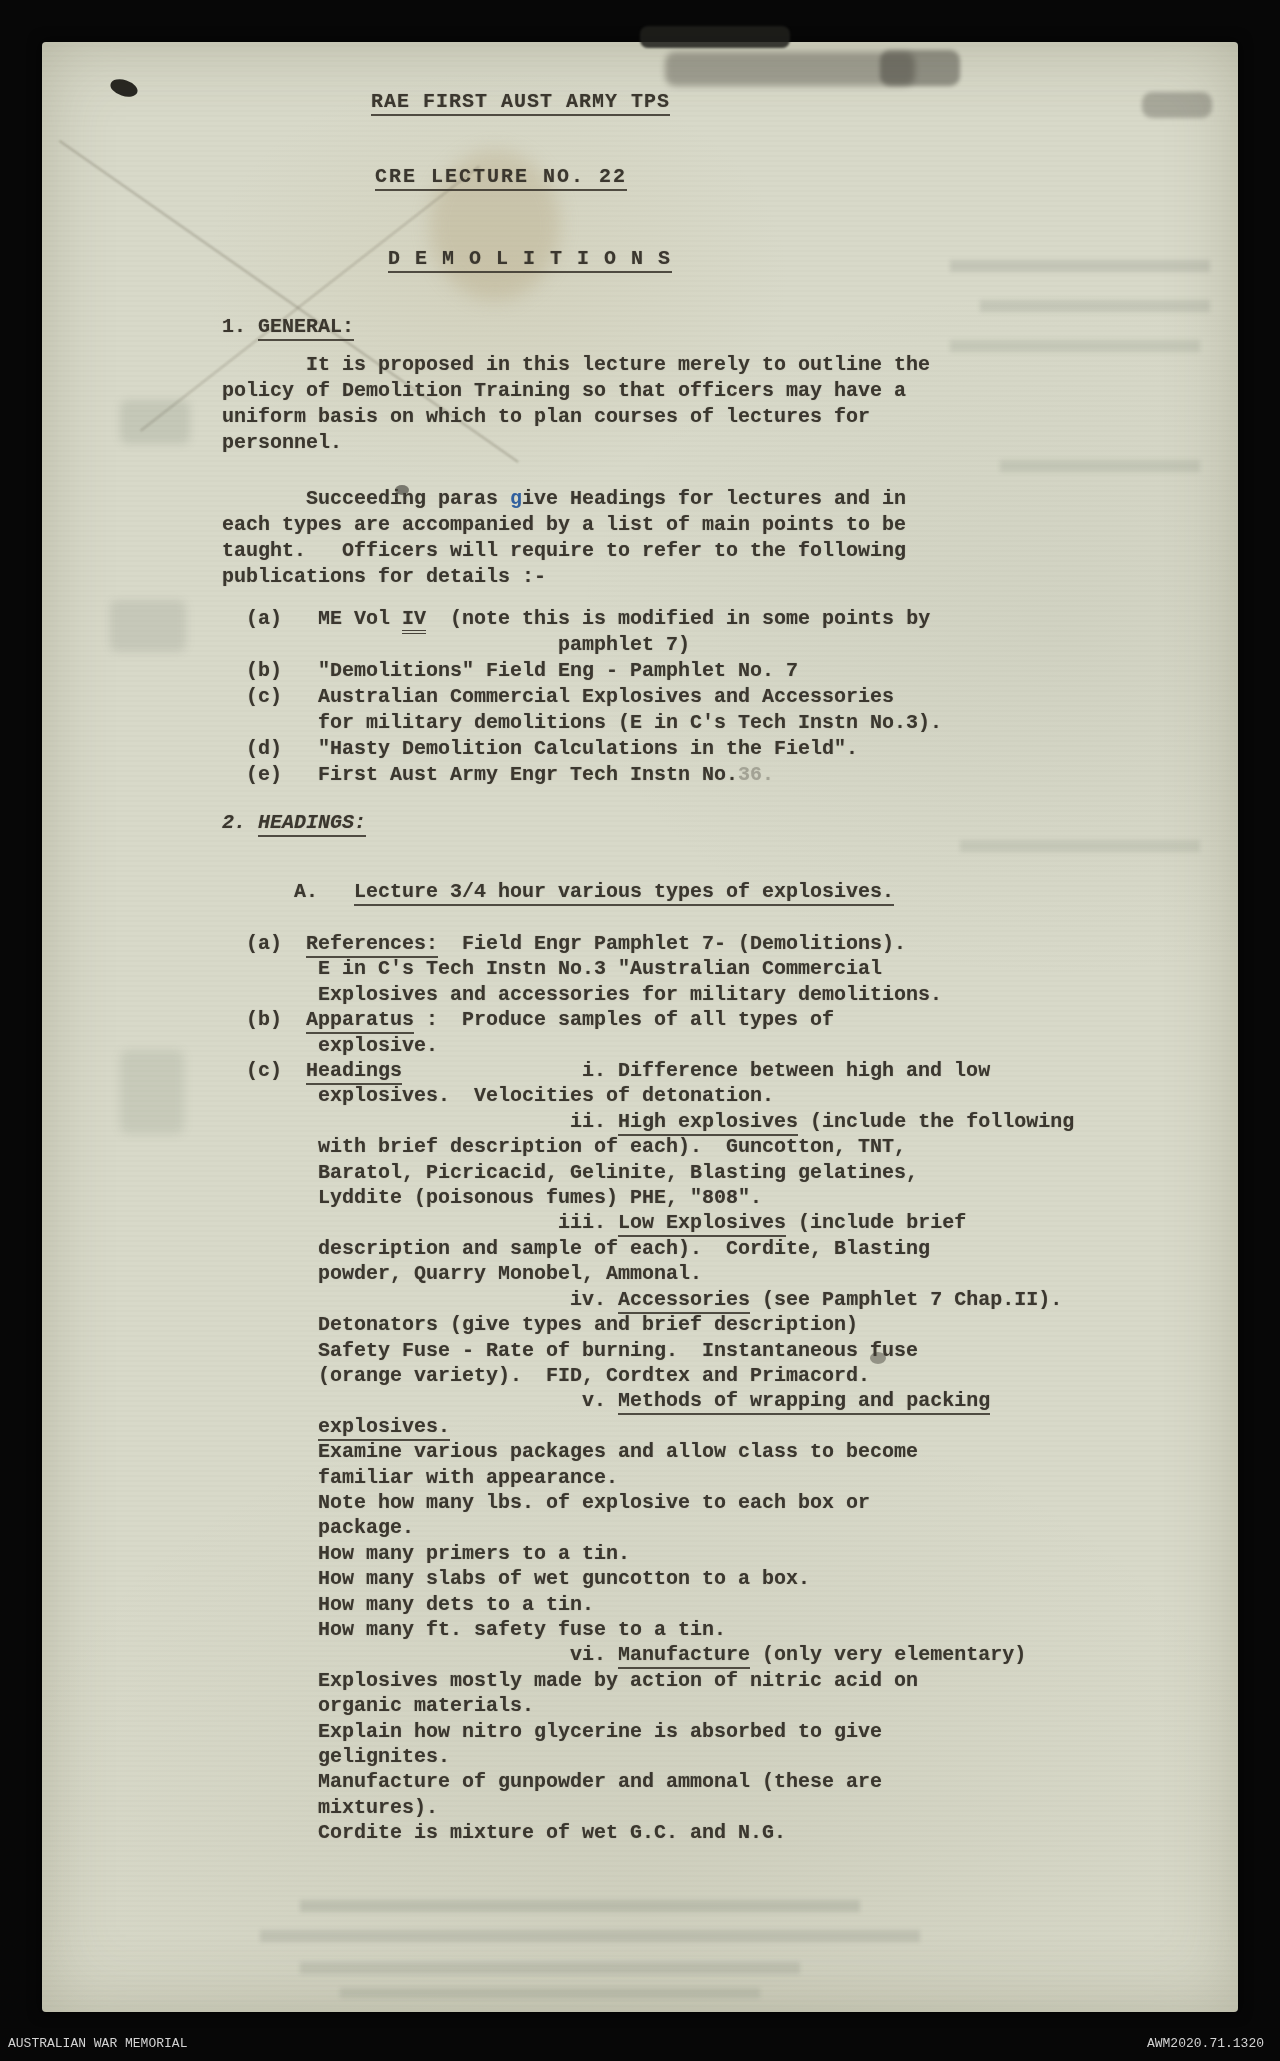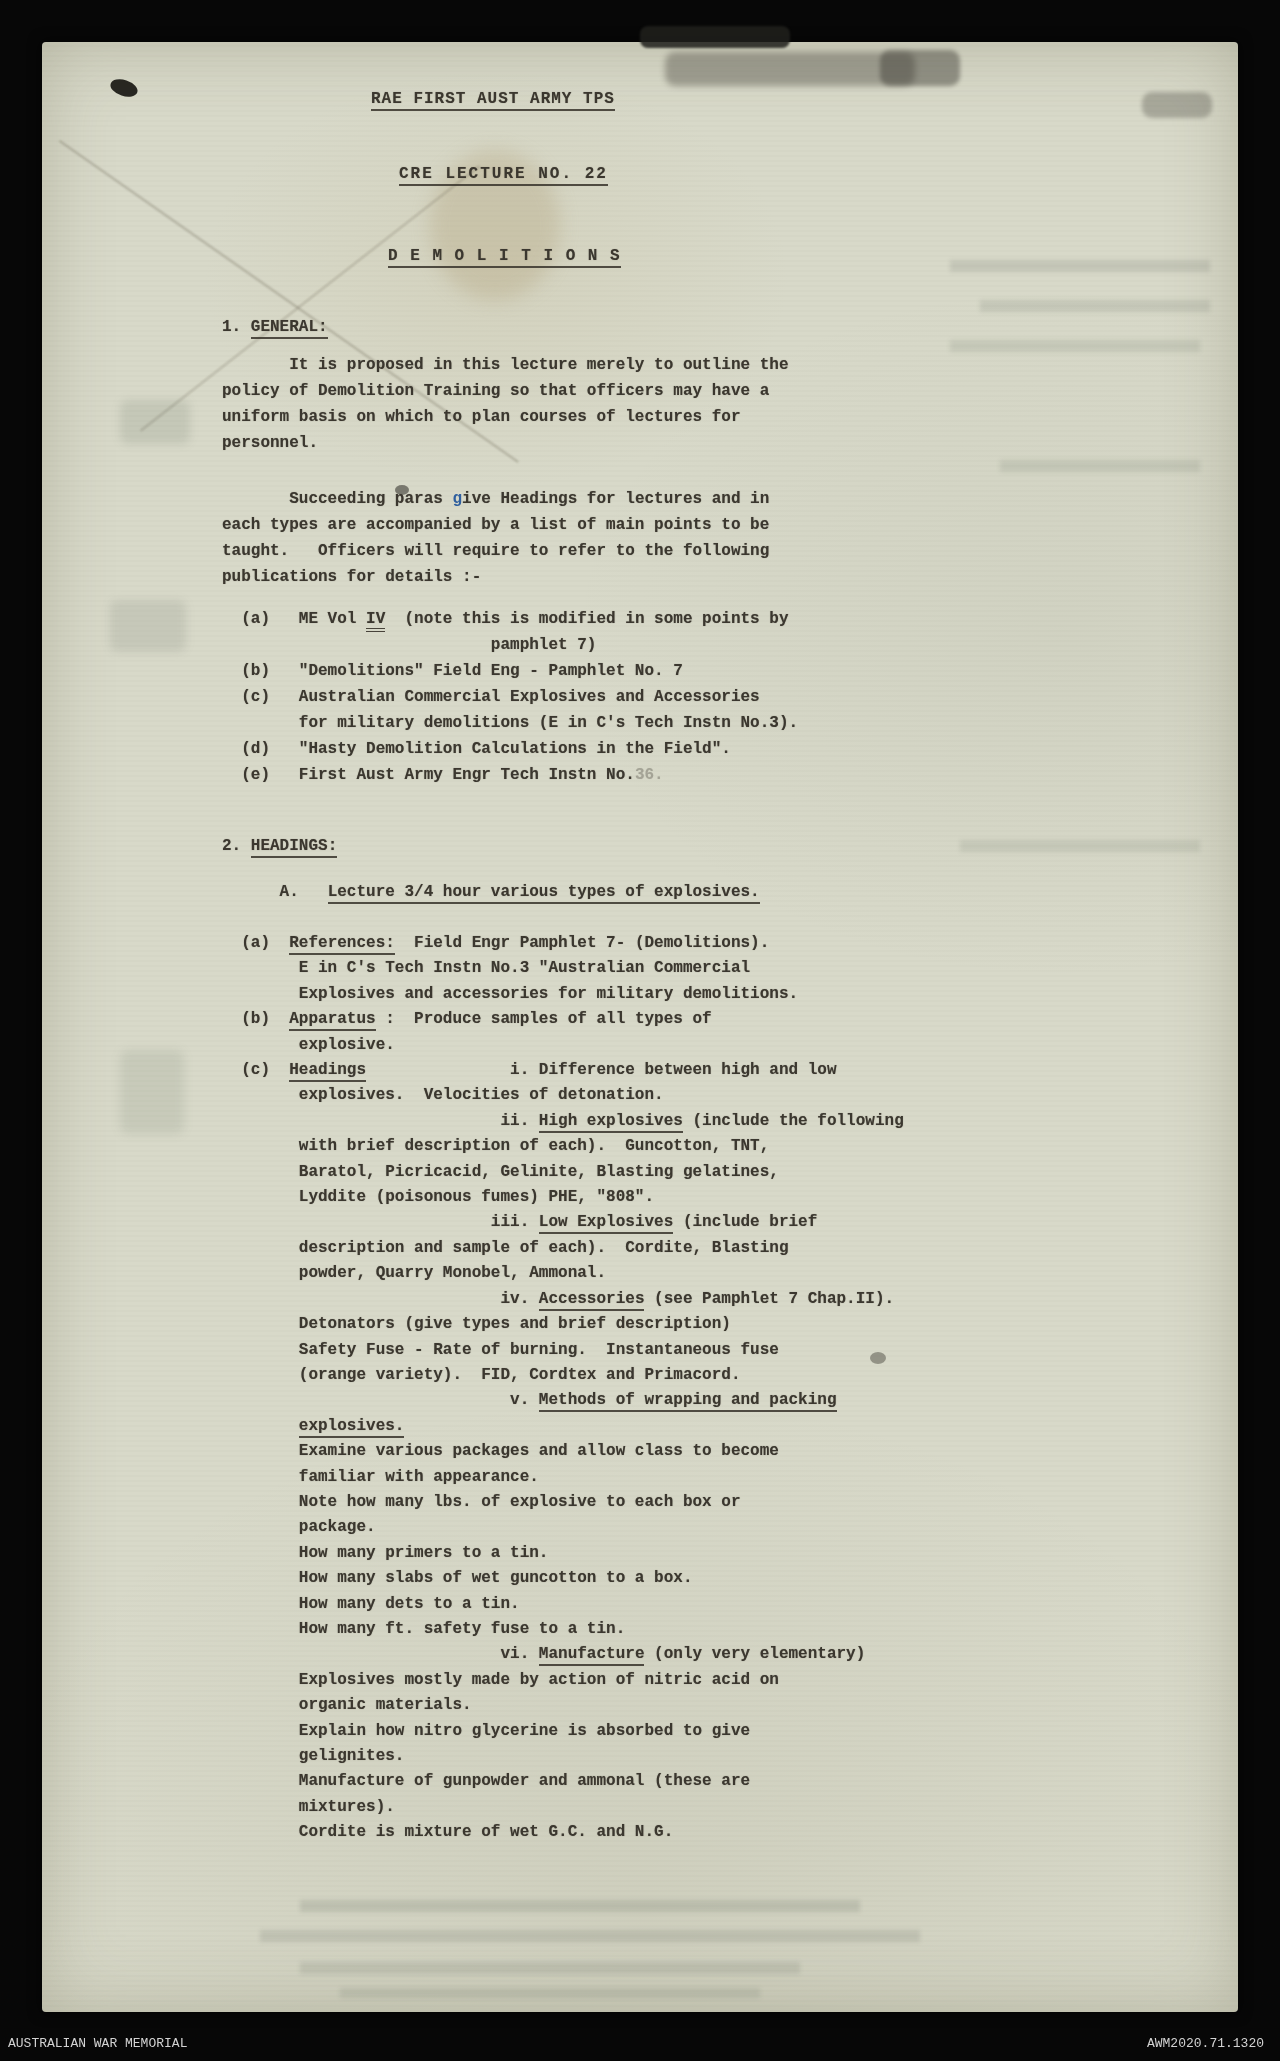--- a/index.html
+++ b/index.html
@@ -8,33 +8,33 @@
   .paper{position:absolute;left:42px;top:42px;width:1196px;height:1970px;
          background:
            radial-gradient(ellipse 420px 300px at 38% 12%, rgba(190,178,140,.18), transparent 70%),
            radial-gradient(ellipse 700px 500px at 85% 30%, rgba(120,125,105,.08), transparent 70%),
            radial-gradient(ellipse 900px 700px at 50% 95%, rgba(120,115,85,.10), transparent 75%),
            repeating-linear-gradient(0deg, rgba(0,0,0,.015) 0 2px, transparent 2px 5px),
            #d8d9c9;
          box-shadow: inset 0 0 70px rgba(95,90,62,.28), 0 0 14px rgba(0,0,0,.8);
          border-radius:4px;}
   .textlayer{position:absolute;left:0;top:0;width:1280px;height:2061px;
-             color:var(--ink,#3b372f);font-size:16px;font-weight:700;
+             color:var(--ink,#3b372f);font-size:20px;font-weight:700;
              text-shadow:0 0 1px rgba(60,55,45,.45);}
   .tblock{position:absolute;white-space:pre;}
   .lines{position:absolute;white-space:pre;}
   .tl{white-space:pre;}
   #h1{left:371px;top:90px;letter-spacing:1px;}
-  #h2{left:375px;top:165px;letter-spacing:2px;margin-left:24px;}
+  #h2{left:375px;top:165px;letter-spacing:2px;}
   #title{left:388px;top:247px;letter-spacing:1.5px;}
   #s1h{left:222px;top:314px;line-height:26px;}
   #p1{left:222px;top:352px;line-height:26px;}
   #p2{left:222px;top:486px;line-height:26px;}
   #pubs{left:222px;top:606px;line-height:26px;}
-  #s2h{left:222px;top:833px;line-height:26px;}
+  #s2h{left:222px;top:810px;line-height:26px;font-style:italic;}
   #la{left:222px;top:879px;line-height:26px;}
   #b2{left:222px;top:931px;line-height:25.4px;}
   .u{border-bottom:2px solid rgba(55,50,42,.85);padding-bottom:1px;}
   .u2{border-bottom:4px double rgba(55,50,42,.9);}
   .ink{color:var(--annotation,#2f5f9e);text-shadow:none;}
   .faded{opacity:.32;}
   .stain{position:absolute;pointer-events:none;}
   .footer-text{position:absolute;top:2036px;color:#d2d2d2;font-family:Liberation Mono, monospace;
                font-size:13px;font-weight:400;letter-spacing:0;}
   .footer-left{left:8px;}

